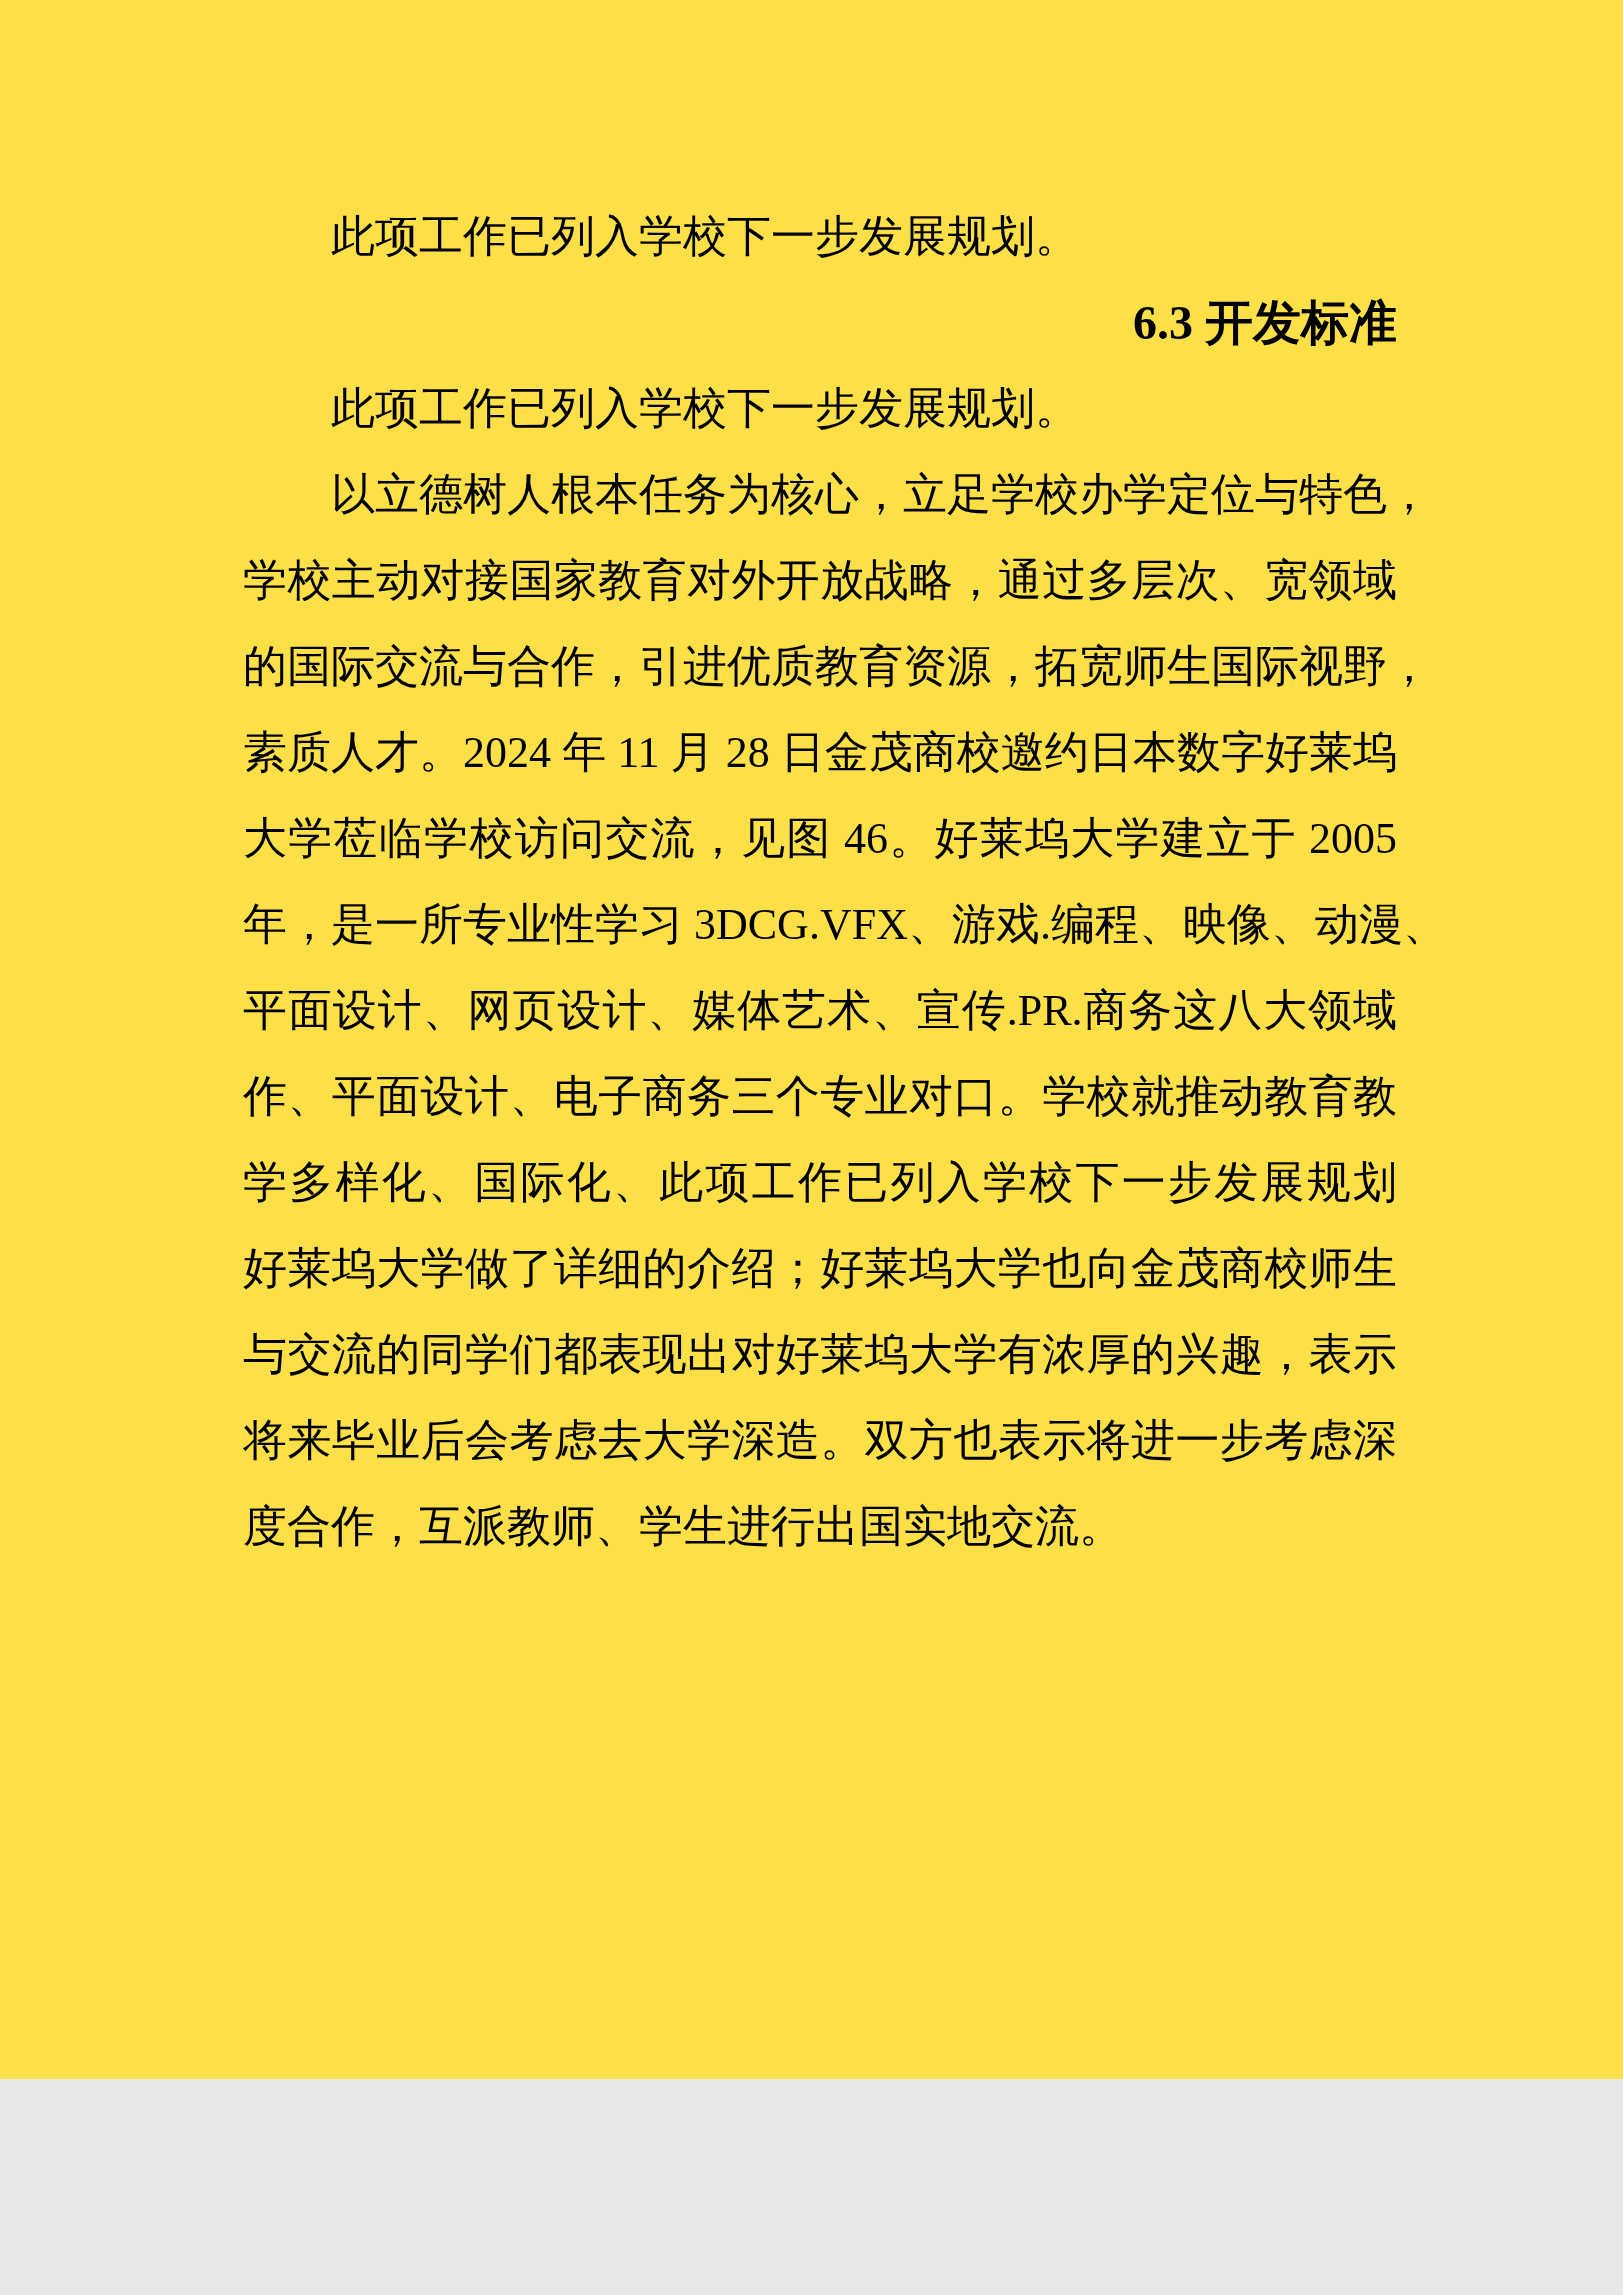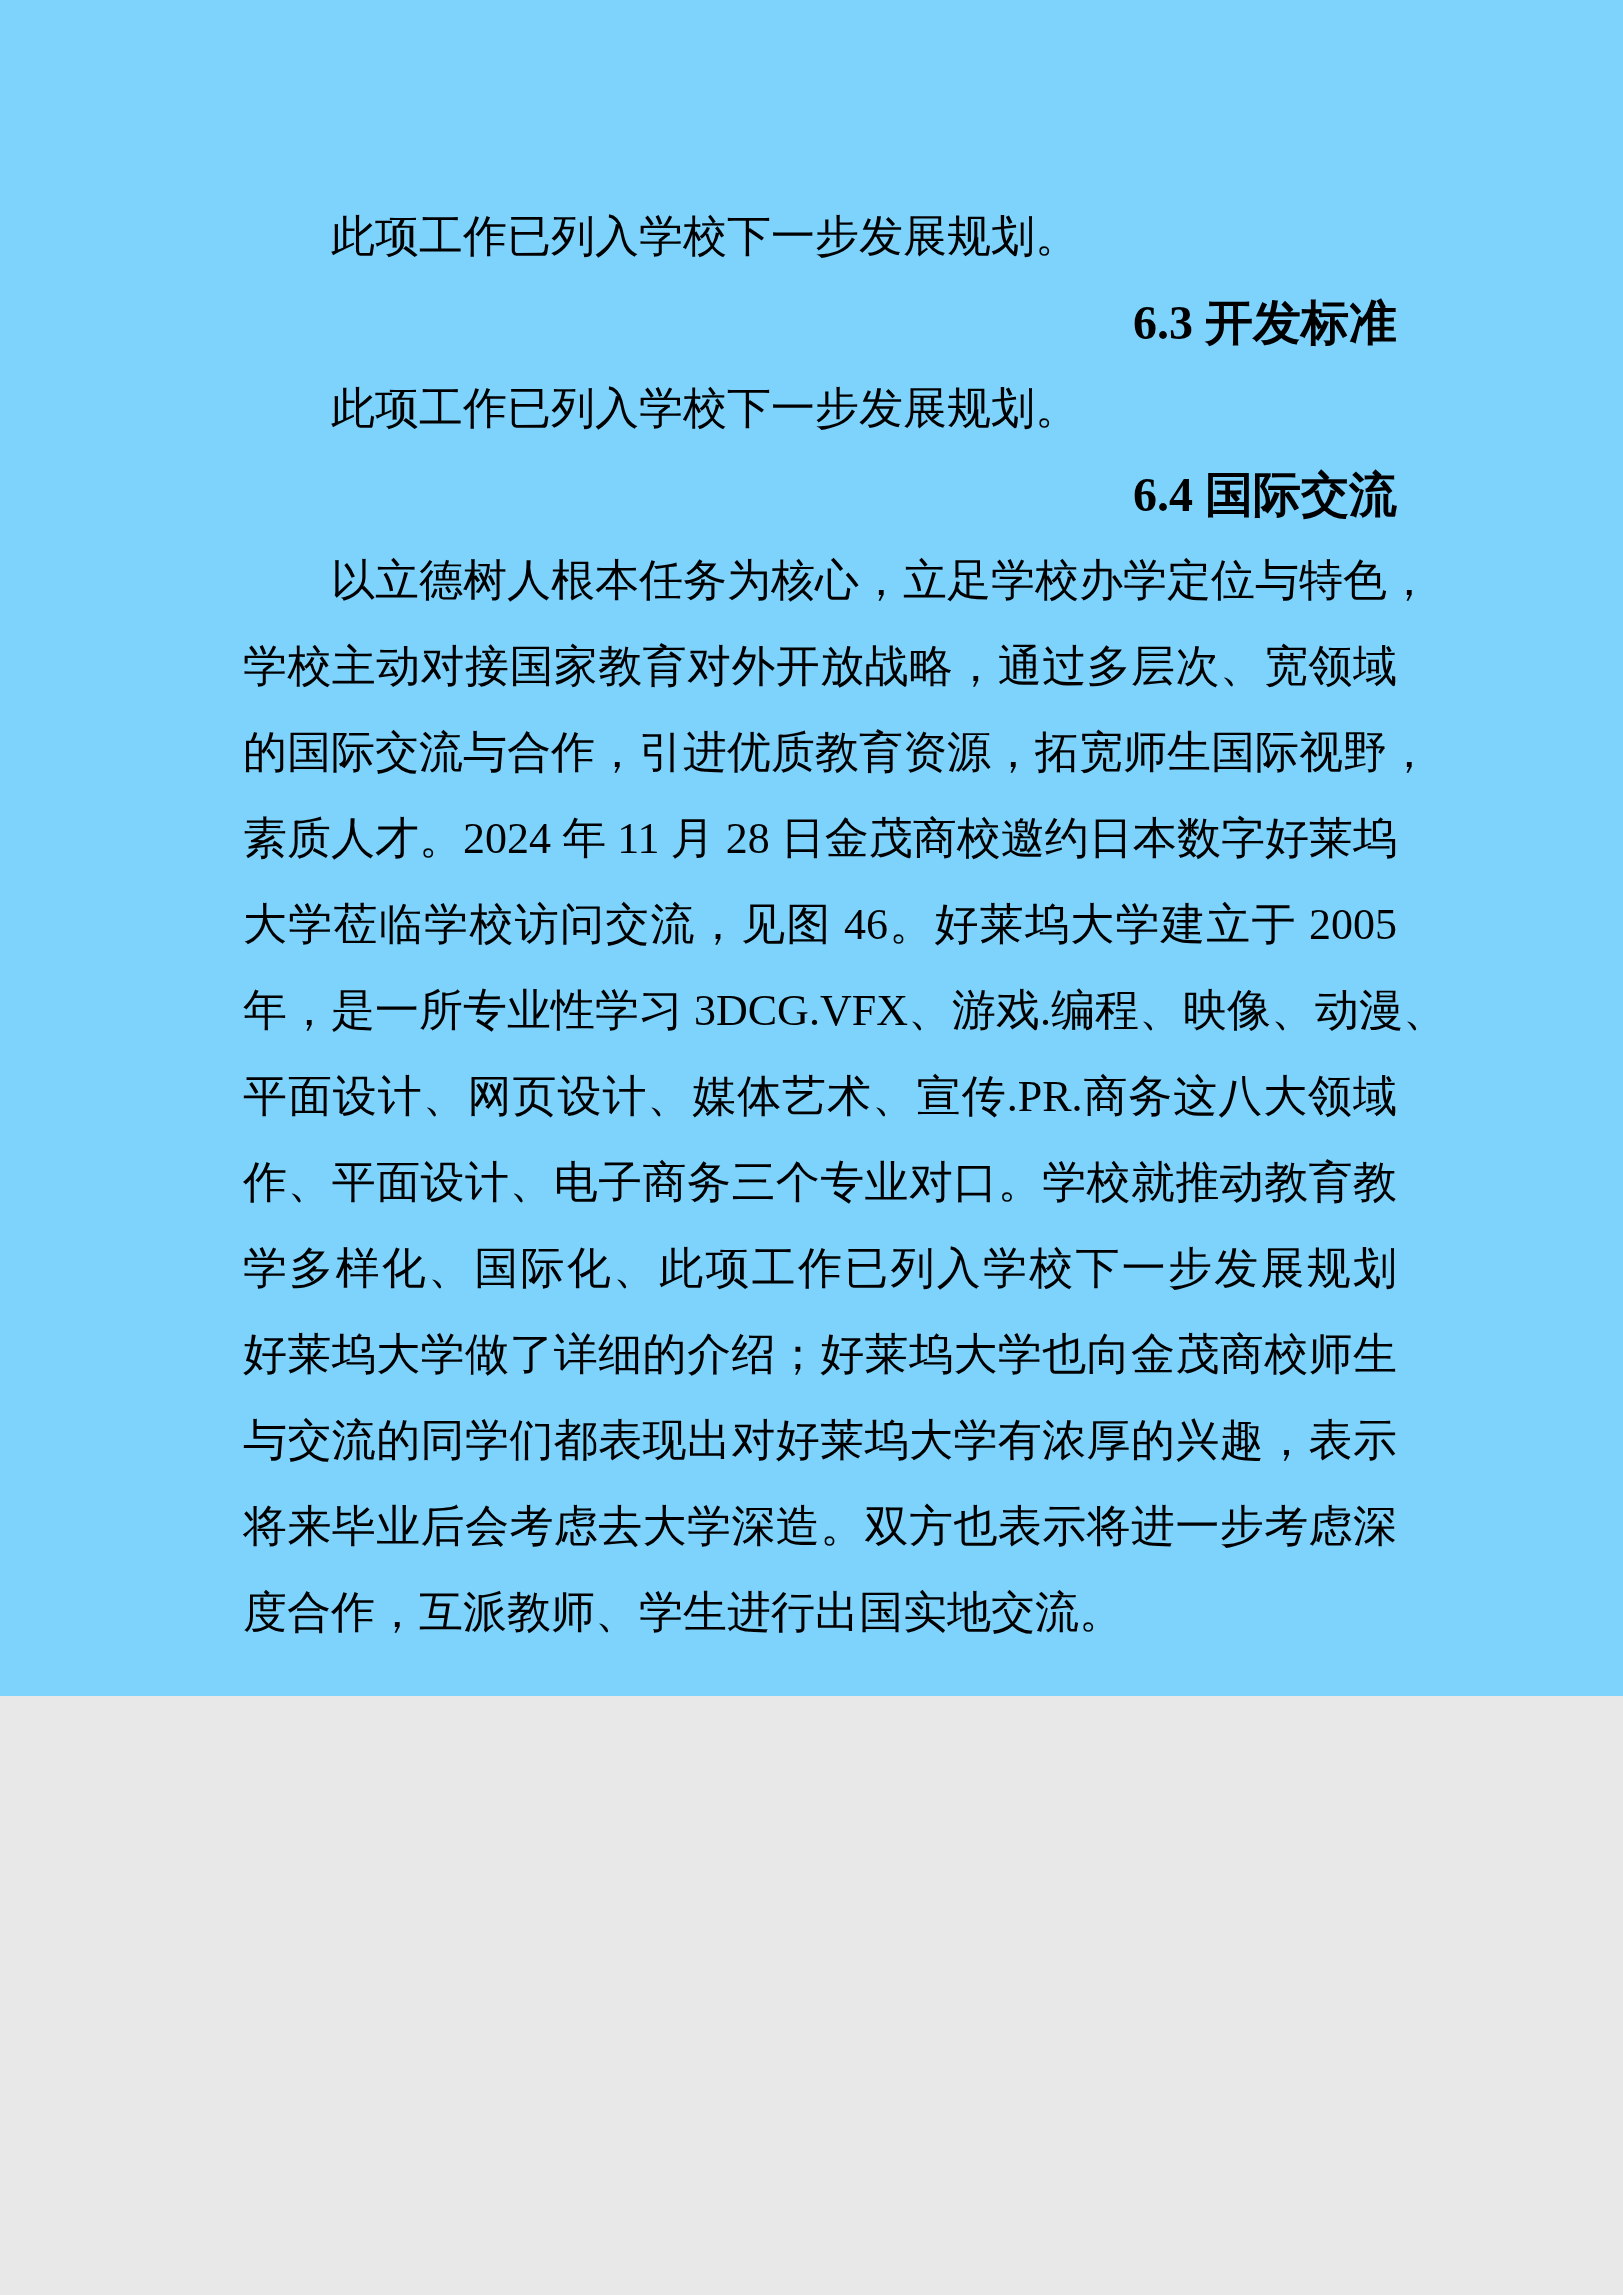--- a/index.html
+++ b/index.html
@@ -3,22 +3,22 @@
 <meta charset="utf-8">
 <style>
   html, body {
     margin: 0;
     padding: 0;
     background: #e8e8e8;
   }
   .page {
     position: relative;
     width: 1623px;
-    height: 1696px;
-    background: #7dd3fc;
+    height: 2079px;
+    background: #fde047;
     overflow: hidden;
   }
   .text-area {
     position: absolute;
     left: 243px;
     top: 194px;
     width: 1154px;
     color: #000000;
     font-family: "Liberation Serif", "DejaVu Serif", serif;
   }
@@ -71,21 +71,20 @@
   }
 </style>
 </head>
 <body>
 
 <div class="page">
   <div class="text-area" id="blocks">
       <div class="tline b-paragraph-indent">此项工作已列入学校下一步发展规划。</div>
       <div class="tline b-heading">6.3 开发标准</div>
       <div class="tline b-paragraph-indent">此项工作已列入学校下一步发展规划。</div>
-      <div class="tline b-heading">6.4 国际交流</div>
       <div class="tline b-para-line-first">以立德树人根本任务为核心，立足学校办学定位与特色，</div>
       <div class="tline b-para-line">学校主动对接国家教育对外开放战略，通过多层次、宽领域</div>
       <div class="tline b-para-line">的国际交流与合作，引进优质教育资源，拓宽师生国际视野，</div>
       <div class="tline b-para-line">素质人才。2024 年 11 月 28 日金茂商校邀约日本数字好莱坞</div>
       <div class="tline b-para-line">大学莅临学校访问交流，见图 46。好莱坞大学建立于 2005</div>
       <div class="tline b-para-line">年，是一所专业性学习 3DCG.VFX、游戏.编程、映像、动漫、</div>
       <div class="tline b-para-line">平面设计、网页设计、媒体艺术、宣传.PR.商务这八大领域</div>
       <div class="tline b-para-line">作、平面设计、电子商务三个专业对口。学校就推动教育教</div>
       <div class="tline b-para-line">学多样化、国际化、此项工作已列入学校下一步发展规划</div>
       <div class="tline b-para-line">好莱坞大学做了详细的介绍；好莱坞大学也向金茂商校师生</div>

